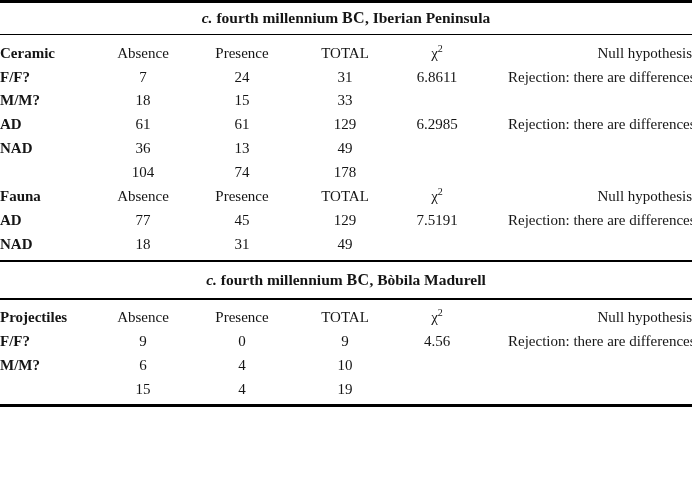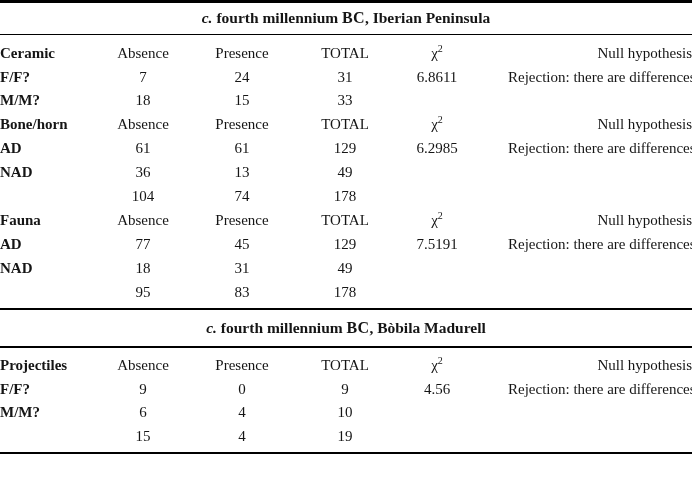--- a/index.html
+++ b/index.html
@@ -86,28 +86,20 @@
       <tr>
         <td class="c1">M/M?</td>
         <td class="num">18</td>
         <td class="num">15</td>
         <td class="num">33</td>
         <td class="num"></td>
         <td class="c6"></td>
       </tr>
 
       <tr>
-        <td class="c1">Bone/horn</td>
-        <td class="num">Absence</td>
-        <td class="num">Presence</td>
-        <td class="num">TOTAL</td>
-        <td class="num chi"><span>χ</span><sup>2</sup></td>
-        <td class="c6">Null hypothesis</td>
-      </tr>
-      <tr>
         <td class="c1">AD</td>
         <td class="num">61</td>
         <td class="num">61</td>
         <td class="num">129</td>
         <td class="num">6.2985</td>
         <td class="c6">Rejection: there are differences</td>
       </tr>
       <tr>
         <td class="c1">NAD</td>
         <td class="num">36</td>
@@ -139,28 +131,20 @@
         <td class="num">45</td>
         <td class="num">129</td>
         <td class="num">7.5191</td>
         <td class="c6">Rejection: there are differences</td>
       </tr>
       <tr>
         <td class="c1">NAD</td>
         <td class="num">18</td>
         <td class="num">31</td>
         <td class="num">49</td>
-        <td class="num"></td>
-        <td class="c6"></td>
-      </tr>
-      <tr>
-        <td class="c1"></td>
-        <td class="num">95</td>
-        <td class="num">83</td>
-        <td class="num">178</td>
         <td class="num"></td>
         <td class="c6"></td>
       </tr>
     </tbody>
   </table>
 
   <div class="rule rule-thin"></div>
 
   <div class="sec-title sec-title-2"><span class="italic">c.</span><span> fourth millennium </span><span class="smallcaps">BC</span><span>, Bòbila Madurell</span></div>
 

